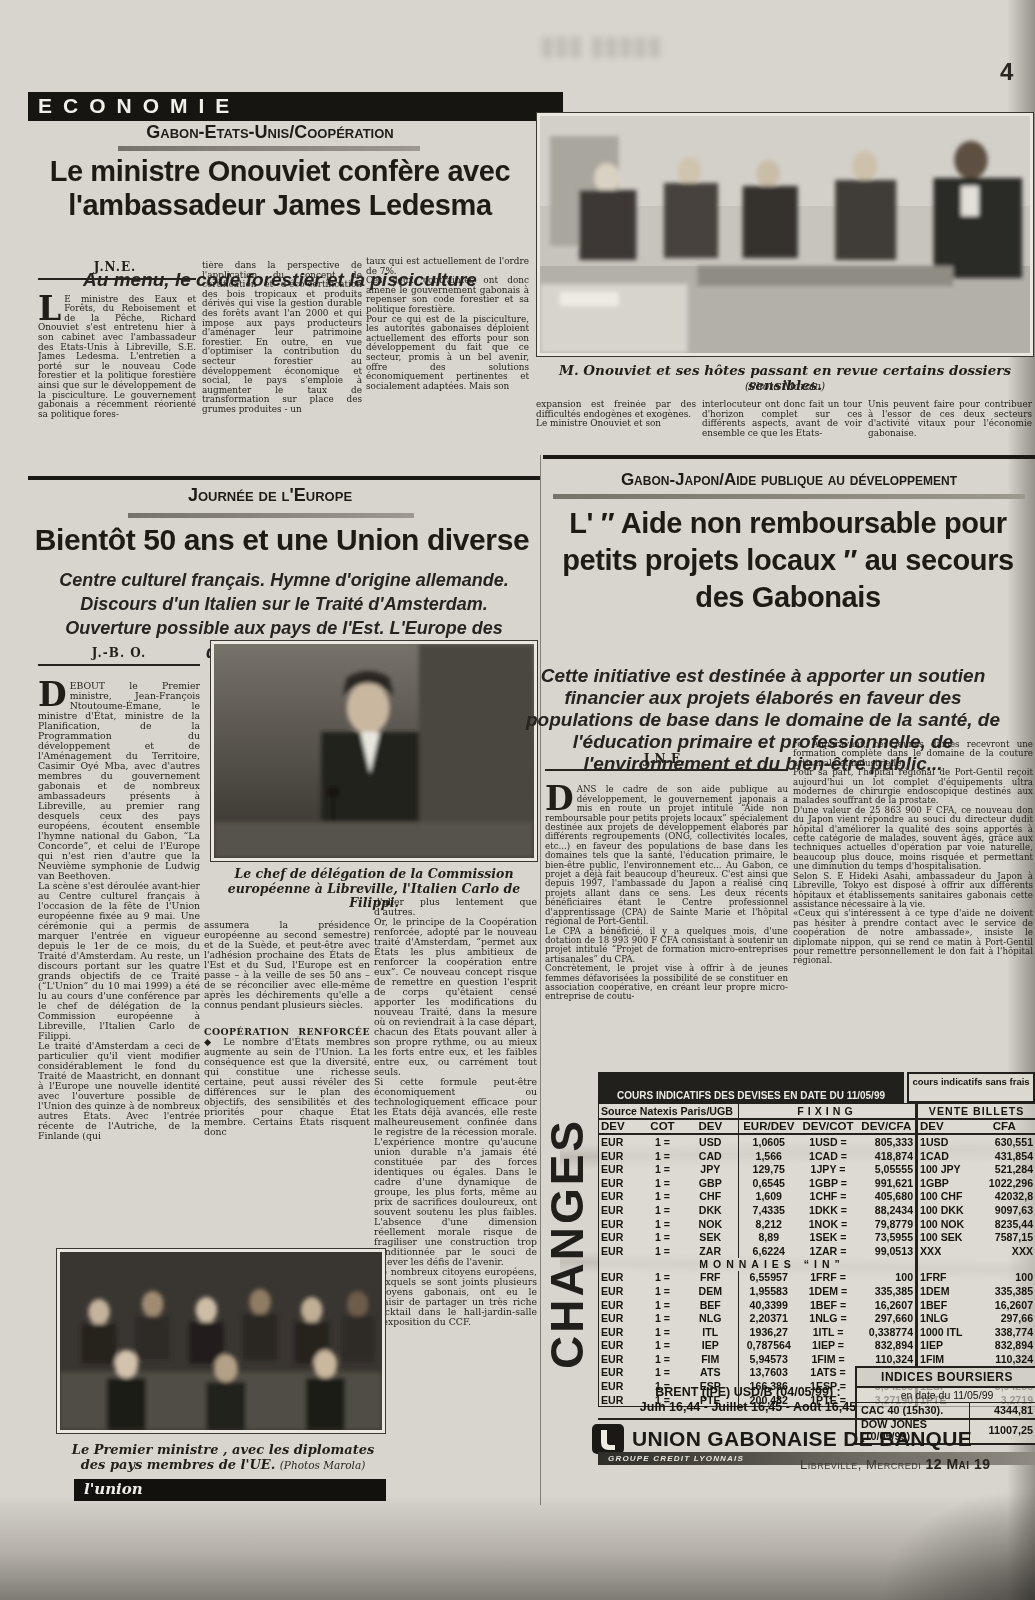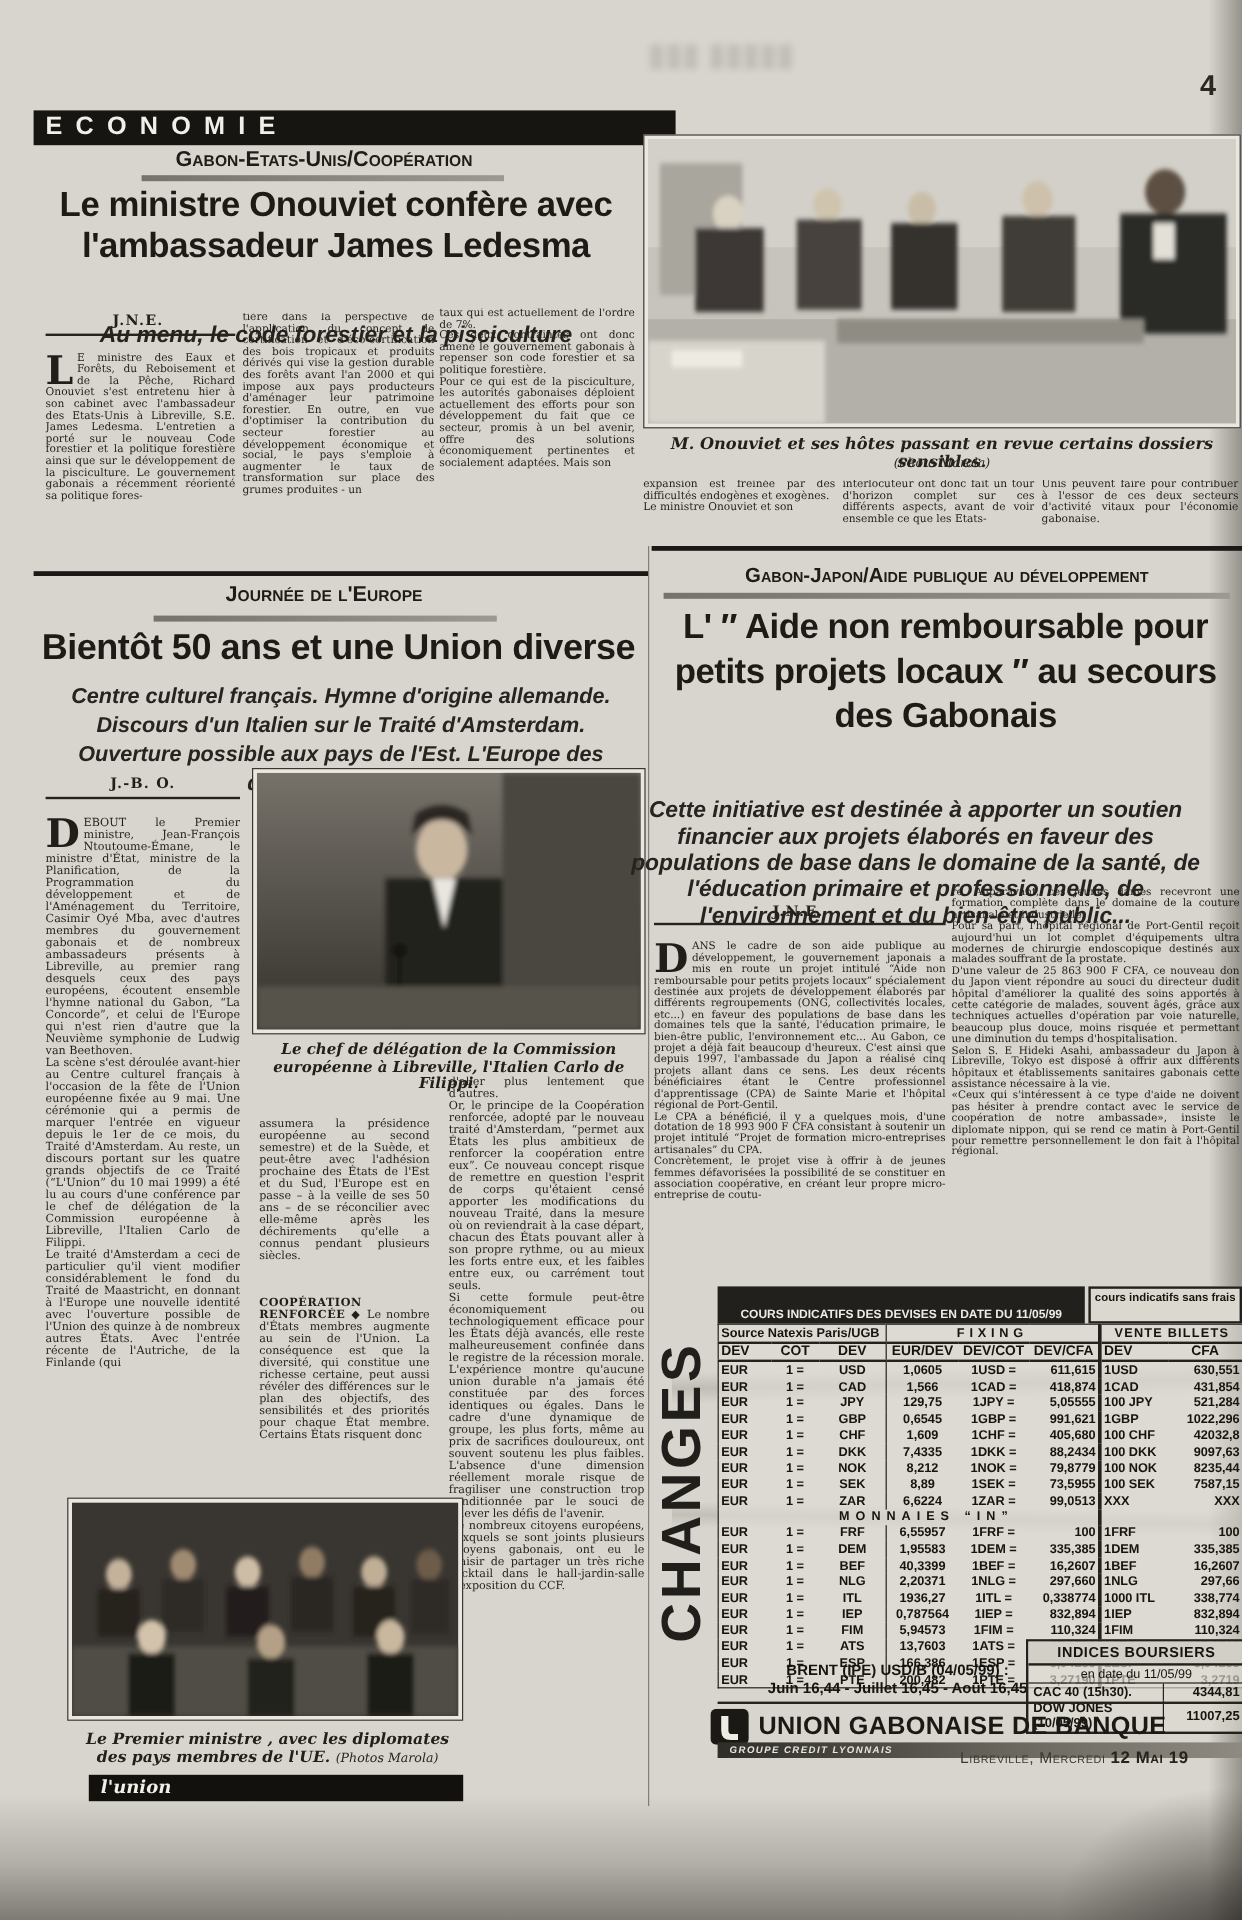--- a/index.html
+++ b/index.html
@@ -19,21 +19,21 @@
   .headline{font-family:Liberation Sans, sans-serif;font-weight:700;color:#1e1b17;text-align:center;letter-spacing:-0.4px;}
   .standfirst{font-family:"Liberation Sans",sans-serif;font-style:italic;font-weight:600;text-align:center;color:#262320;}
   .byline{font-weight:700;text-align:center;font-size:12px;letter-spacing:1px;}
   .hairline{background:#26231f;height:2px;}
   .rule-thick{background:#1b1915;height:4px;}
   .vdiv{width:1px;background:rgba(44,41,36,.5);}
   .bodycol{white-space:pre-line;text-align:justify;color:#211e1a;overflow:hidden;}
   .us-col{font-size:8.9px;line-height:9.6px;}
   .eu-col{font-size:9.3px;line-height:10px;}
   .jp-col{font-size:8.7px;line-height:9.4px;}
-  .bodycol p{margin:12px;}
+  .bodycol p{margin:0;}
   .dropcap{float:left;font-weight:700;font-size:33px;line-height:26px;padding:1px 3px 0 0;}
   .subhead{font-weight:700;letter-spacing:.5px;}
   .caption{font-style:italic;font-weight:700;text-align:center;color:#23201c;font-size:13px;line-height:15px;}
   .credit{font-size:10.5px;font-weight:400;font-style:italic;text-align:center;color:#2a2723;}
   .photo{background:#eae7e0;padding:3px;border:1px solid #3a3733;box-sizing:border-box;}
   .photo svg{display:block;width:100%;height:100%;}
   
   .fx{font-family:"Liberation Sans",sans-serif;color:#16140f;}
   .fx-titlebar{display:flex;align-items:stretch;}
   .fx-title{flex:1;background:#21201c;color:#eeebe3;font-weight:700;font-size:10px;text-align:center;padding:18px 1px 2px;}
@@ -284,21 +284,21 @@
           <th class="n">CFA</th>
         </tr>
       </thead>
       <tbody>
           <tr>
             <td class="c0">EUR</td>
             <td class="c1">1 =</td>
             <td class="c2">USD</td>
             <td class="c3">1,0605</td>
             <td class="c4">1USD =</td>
-            <td class="c5">611,615</td>
+            <td class="c5">805,333</td>
             <td class="c6">1USD</td>
             <td class="c7">630,551</td>
           </tr>
           <tr>
             <td class="c0">EUR</td>
             <td class="c1">1 =</td>
             <td class="c2">CAD</td>
             <td class="c3">1,566</td>
             <td class="c4">1CAD =</td>
             <td class="c5">418,874</td>

